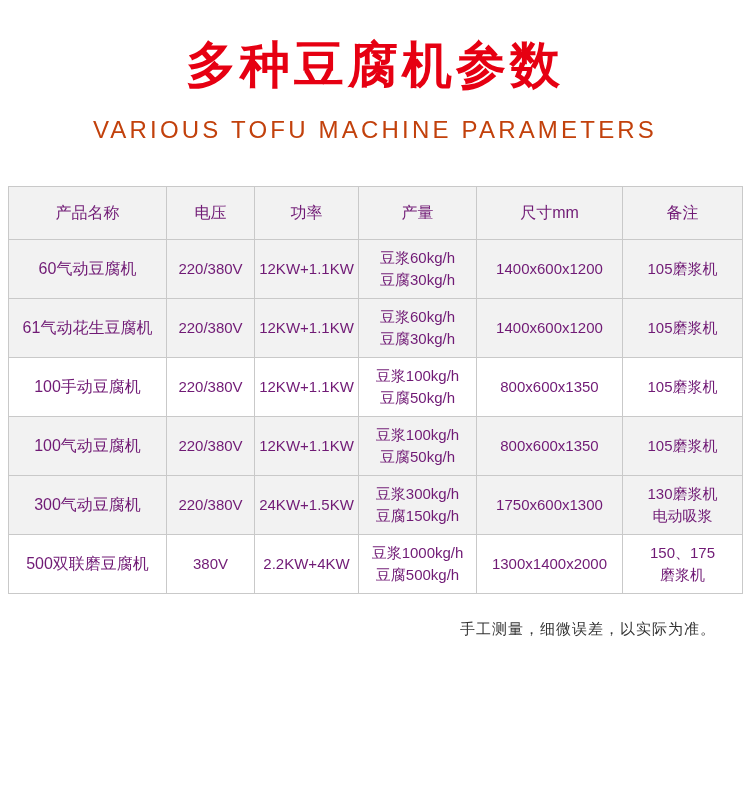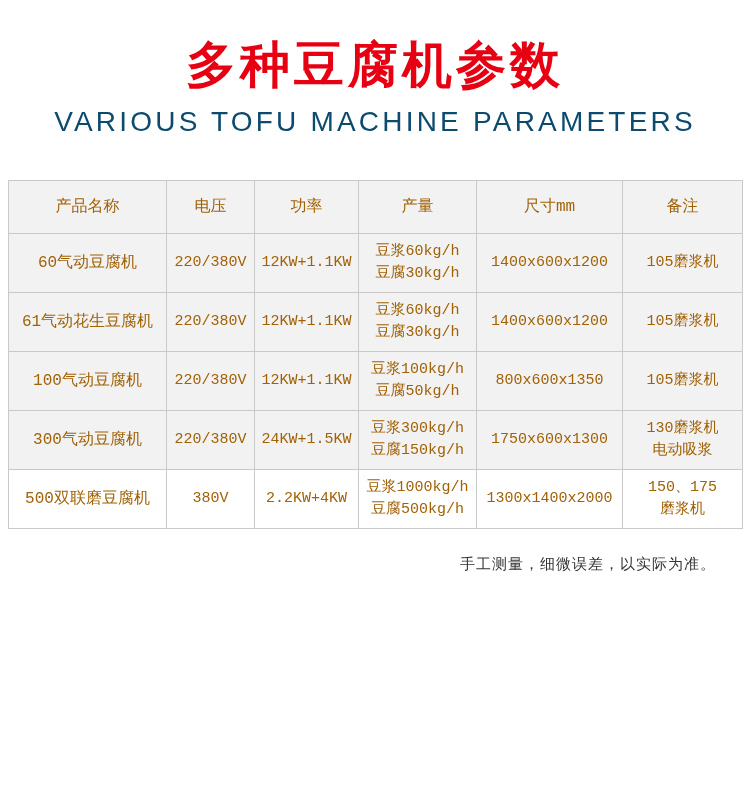--- a/index.html
+++ b/index.html
@@ -25,36 +25,35 @@
   }
   .main-title {
     color: #e60012;
     font-size: 50px;
     font-weight: bold;
     letter-spacing: 4px;
     line-height: 62px;
     font-family: "DejaVu Sans", "Liberation Sans", sans-serif;
   }
   .sub-title {
-    color: #0c4a6e;
-    font-size: 28px;
+    color: #c2410c;
+    font-size: 24px;
     letter-spacing: 3.2px;
-    margin-top: 10px;
+    margin-top: 20px;
     font-family: "Liberation Sans", sans-serif;
   }
   .table-wrap {
     margin: 42px 8px 0 8px;
   }
   table.spec {
     width: 734px;
     border-collapse: collapse;
     table-layout: fixed;
     font-size: 15px;
-    color: #a16207;
-    font-family: Liberation Mono, monospace;
+    color: #701a75;
   }
   table.spec col.c0 { width: 158px; }
   table.spec col.c1 { width: 88px; }
   table.spec col.c2 { width: 104px; }
   table.spec col.c3 { width: 118px; }
   table.spec col.c4 { width: 146px; }
   table.spec col.c5 { width: 120px; }
 
   table.spec th, table.spec td {
     border: 1px solid #c9c9c9;
@@ -142,20 +141,33 @@
           <td>12KW+1.1KW</td>
           <td class="cell-lines">
             <span>豆浆60kg/h</span>
             <span>豆腐30kg/h</span>
           </td>
           <td>1400x600x1200</td>
           <td class="cell-lines">
             <span>105磨浆机</span>
           </td>
         </tr>
+        <tr class="odd">
+          <td class="name-cell">100手动豆腐机</td>
+          <td>220/380V</td>
+          <td>12KW+1.1KW</td>
+          <td class="cell-lines">
+            <span>豆浆100kg/h</span>
+            <span>豆腐50kg/h</span>
+          </td>
+          <td>800x600x1350</td>
+          <td class="cell-lines">
+            <span>105磨浆机</span>
+          </td>
+        </tr>
         <tr class="even">
           <td class="name-cell">100气动豆腐机</td>
           <td>220/380V</td>
           <td>12KW+1.1KW</td>
           <td class="cell-lines">
             <span>豆浆100kg/h</span>
             <span>豆腐50kg/h</span>
           </td>
           <td>800x600x1350</td>
           <td class="cell-lines">

